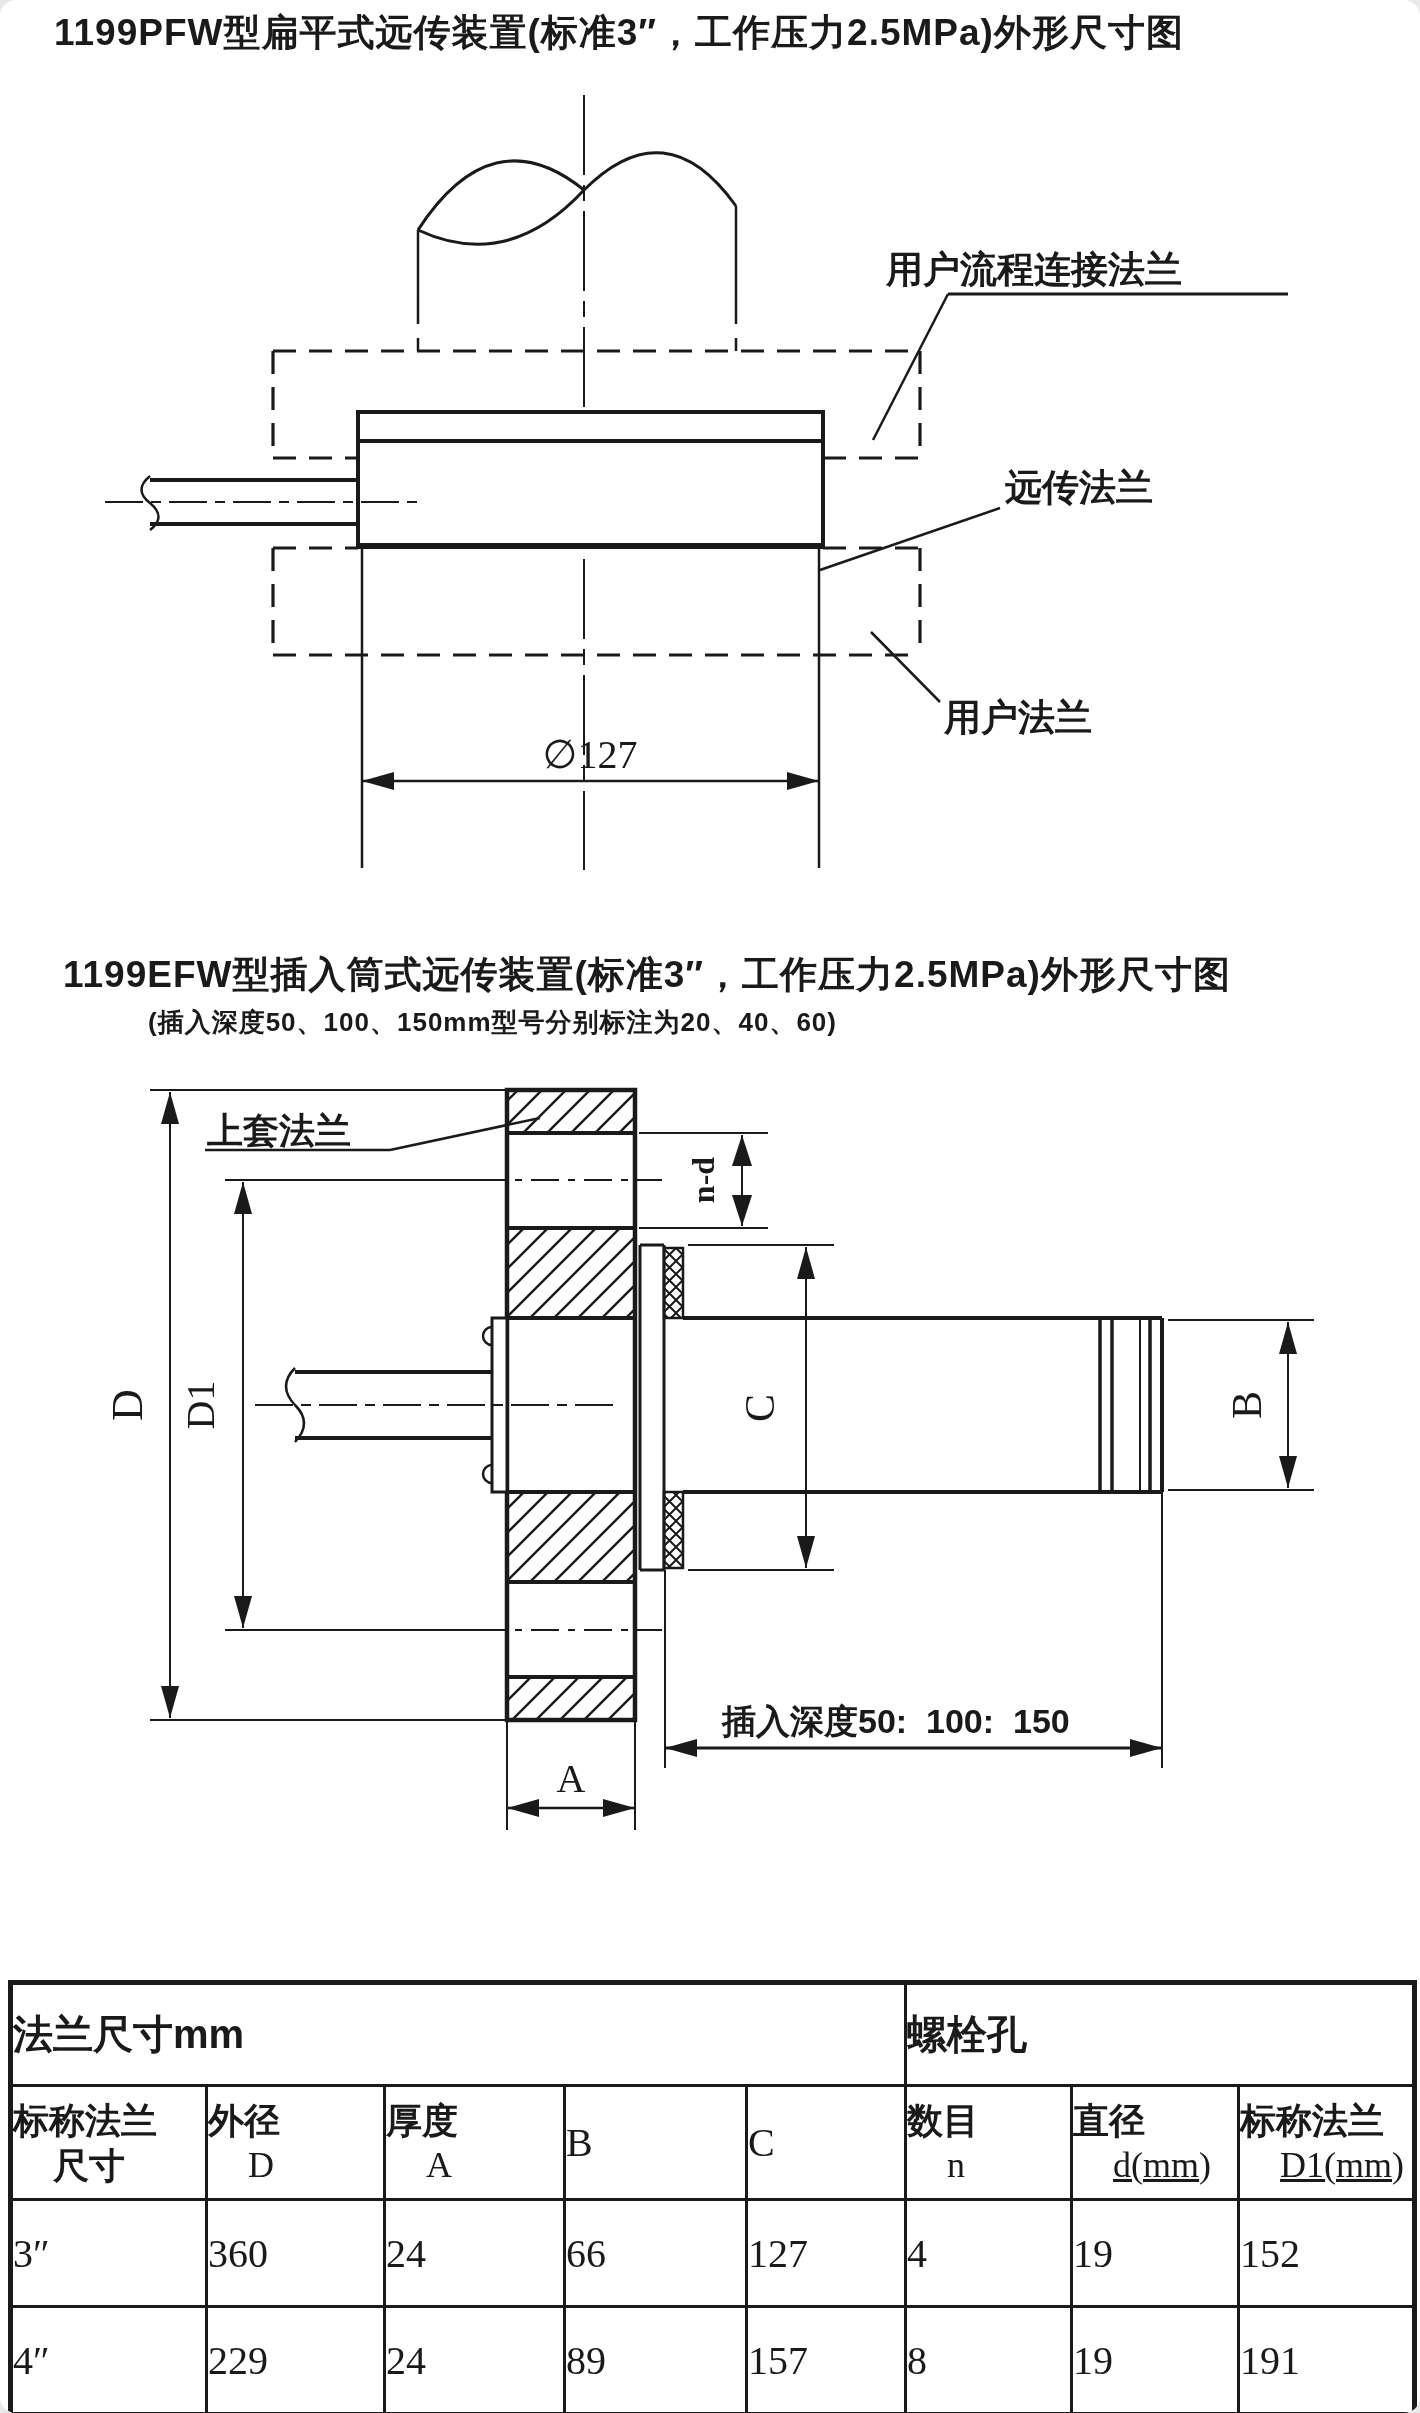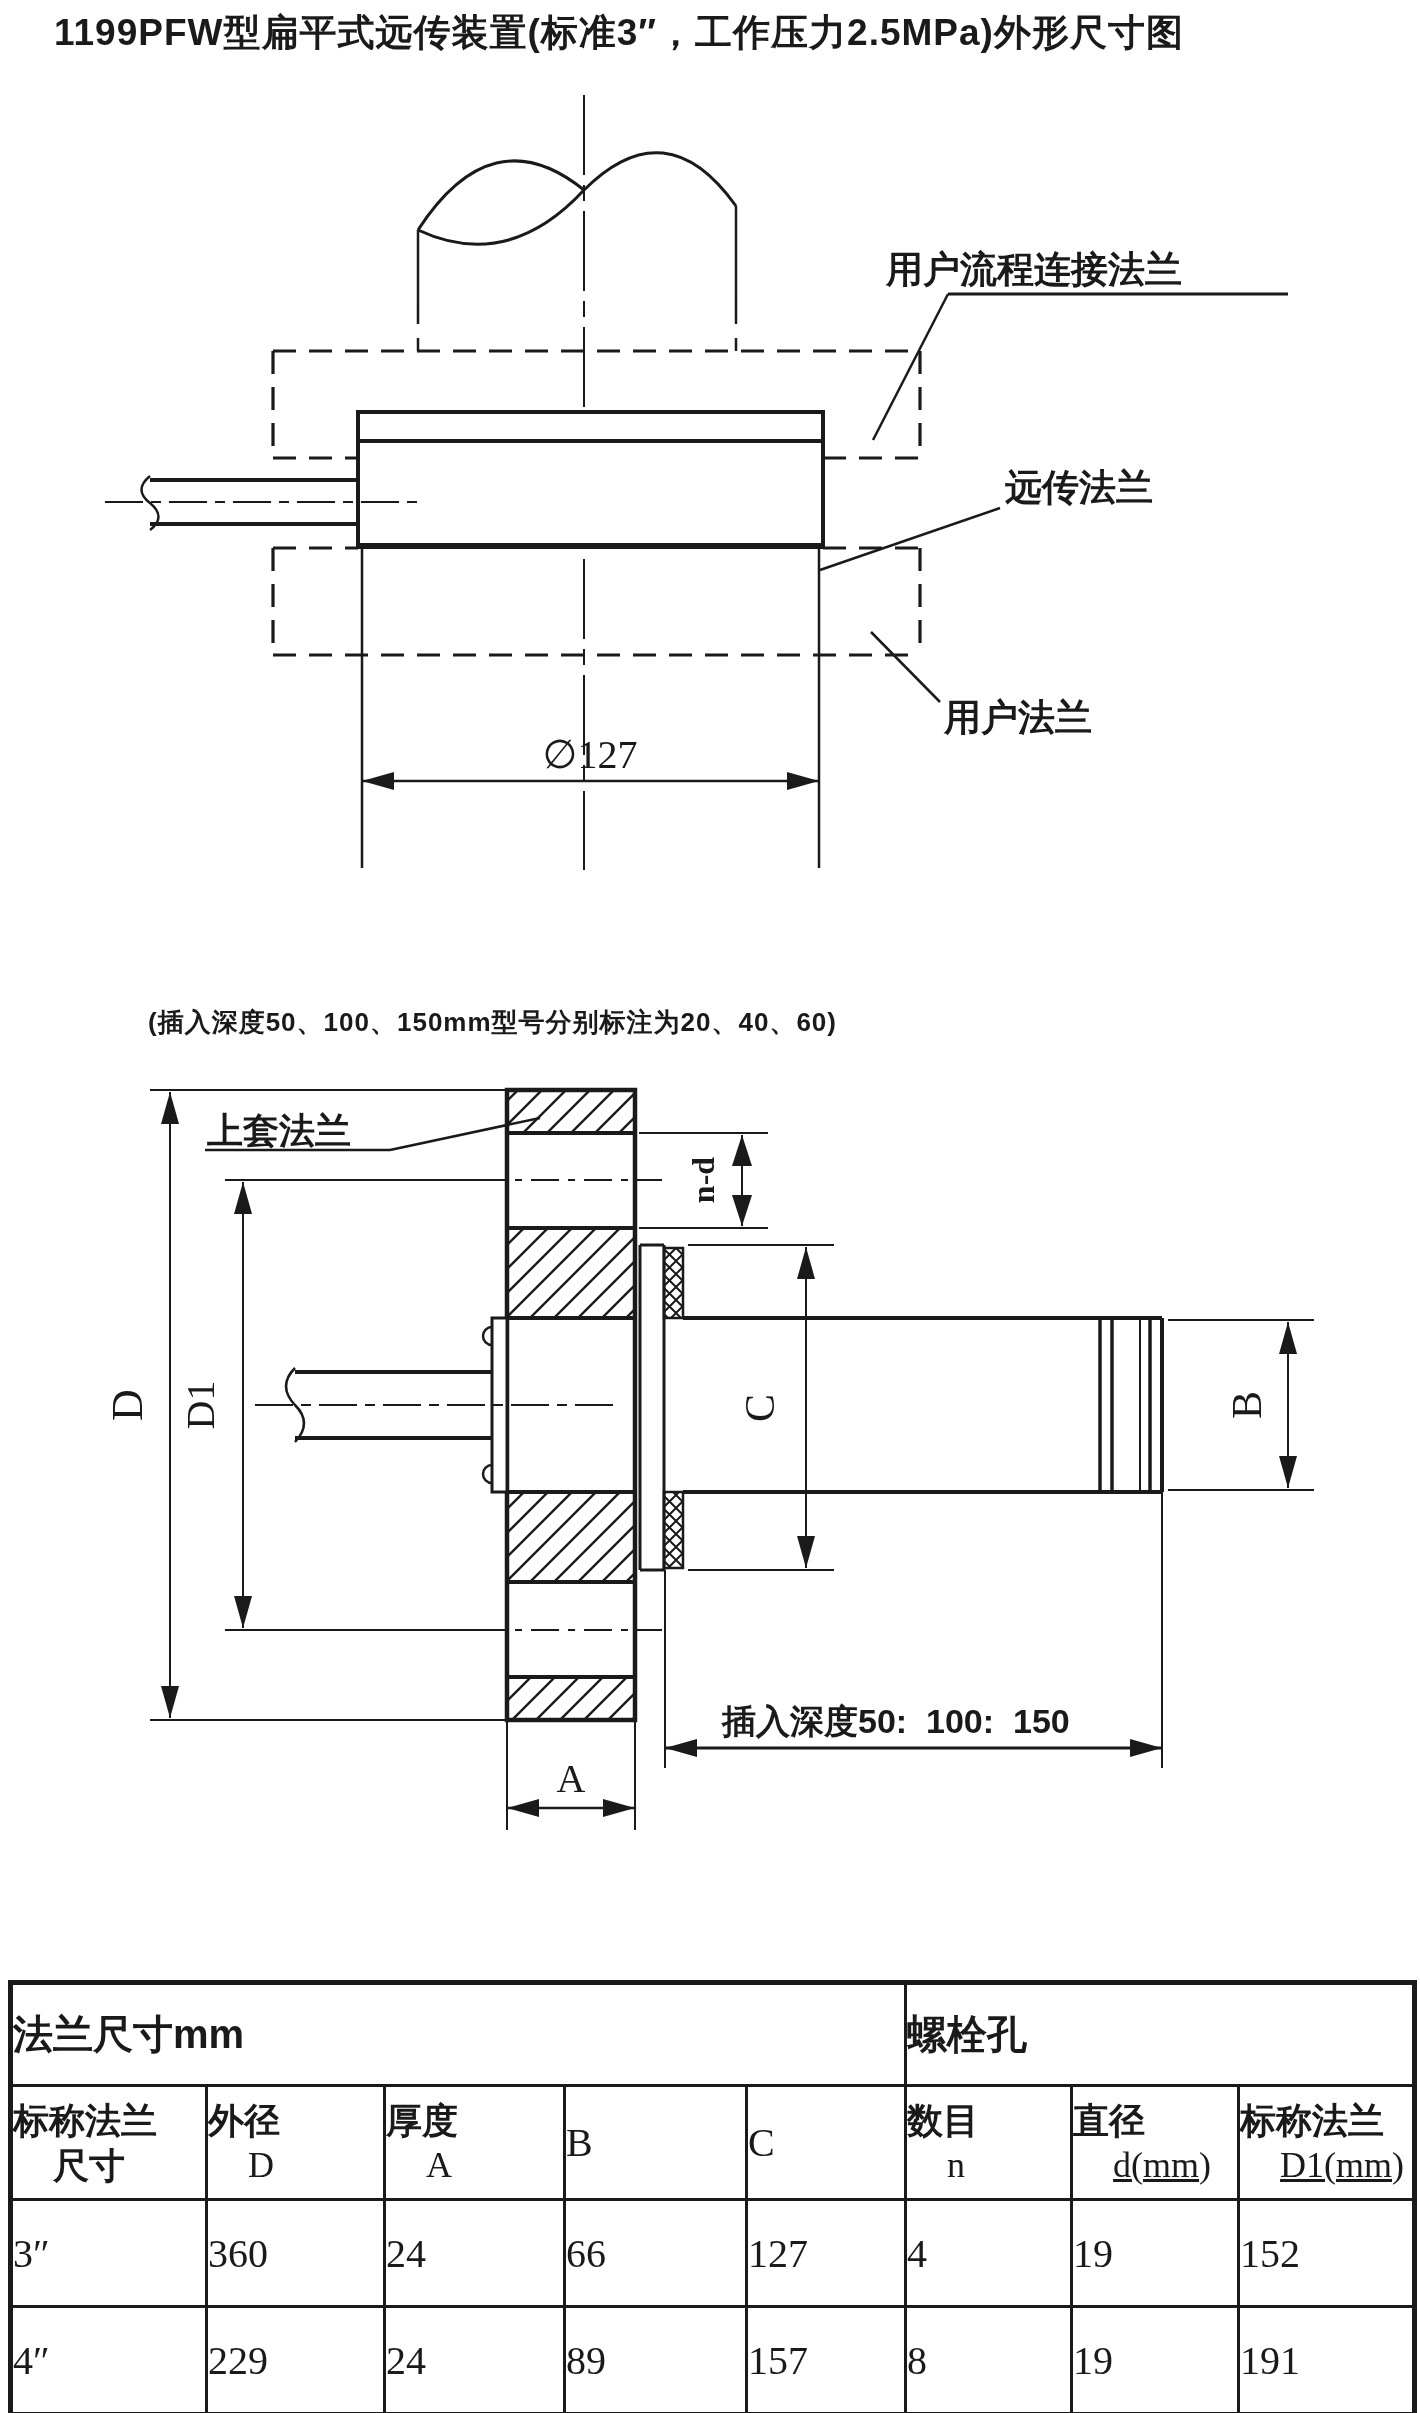--- a/index.html
+++ b/index.html
@@ -1,17 +1,17 @@
 <!DOCTYPE html>
 <html><head>
 <meta charset="utf-8">
 <style>
   html,body{margin:0;padding:0;background:#e8e8e8;}
   #page{position:relative;width:1420px;height:2413px;background:#ffffff;
-        font-family:"Liberation Sans",sans-serif;color:#1a1a1a;overflow:hidden;}
+        font-family:"Liberation Sans",sans-serif;color:#1a1a1a;overflow:hidden;border-radius:16px;}
   .abs{position:absolute;}
   .title{font-weight:bold;font-size:37px;letter-spacing:1px;white-space:nowrap;}
   .subtitle{font-weight:bold;font-size:26px;letter-spacing:1px;white-space:nowrap;}
   .caption{font-weight:bold;font-size:36px;white-space:nowrap;}
   svg{position:absolute;left:0;}
   svg text{fill:#1a1a1a;}
   .cjk-label{font-family:"Liberation Sans",sans-serif;font-weight:bold;font-size:37px;}
   .cjk-label2{font-family:"Liberation Sans",sans-serif;font-weight:bold;font-size:36px;}
   .dim-serif{font-family:"Liberation Serif",serif;font-size:40px;}
   .dim-serif-lg{font-family:"Liberation Serif",serif;font-size:42px;}
@@ -104,20 +104,21 @@
         <path d="M1000,508 L820,570"></path>
         <path d="M871,632 L940,702"></path>
       </g>
     </g>
     <text class="dim-serif" x="590" y="768" text-anchor="middle">∅127</text>
     <text class="cjk-label" x="886" y="282">用户流程连接法兰</text>
     <text class="cjk-label" x="1005" y="500">远传法兰</text>
     <text class="cjk-label" x="944" y="730">用户法兰</text>
   </svg>
 
+  <div class="abs title" style="left:63px;top:950px;">1199EFW型插入筒式远传装置(标准3″，工作压力2.5MPa)外形尺寸图</div>
   <div class="abs subtitle" style="left:148px;top:1005px;">(插入深度50、100、150mm型号分别标注为20、40、60)</div>
 
   <svg style="top:1080px;" width="1420" height="800" viewBox="0 1080 1420 800">
     <defs>
       <pattern id="diagHatch" width="24" height="24" patternUnits="userSpaceOnUse">
         <path d="M-6,30 L30,-6 M-6,54 L54,-6 M-30,30 L30,-30" stroke="#1a1a1a" stroke-width="2.4"></path>
       </pattern>
       <pattern id="diagCross" width="13" height="13" patternUnits="userSpaceOnUse">
         <path d="M0,13 L13,0 M0,0 L13,13" stroke="#1a1a1a" stroke-width="2"></path>
       </pattern>

